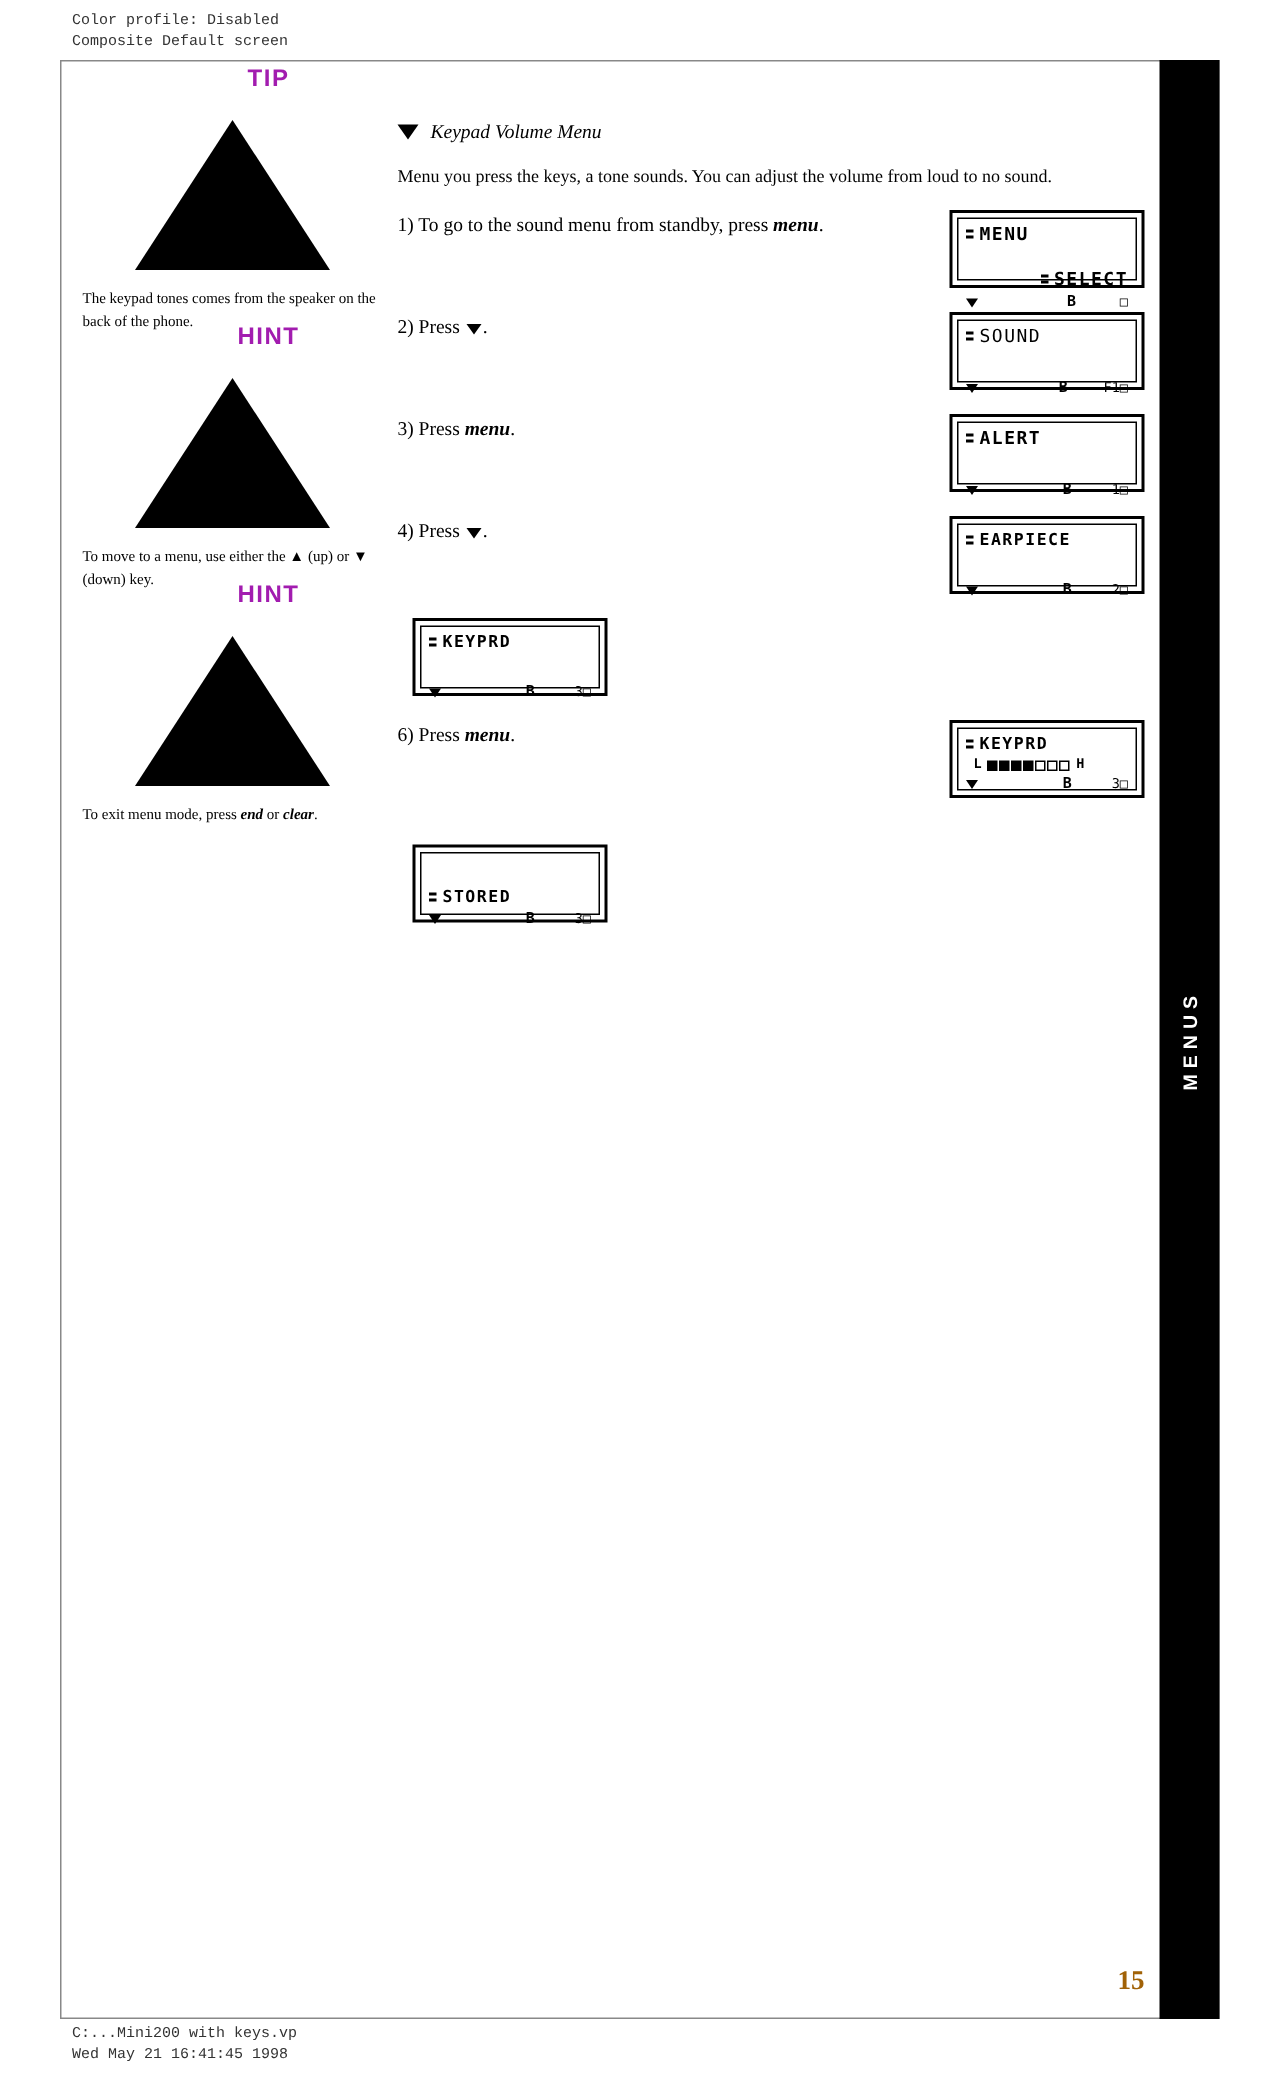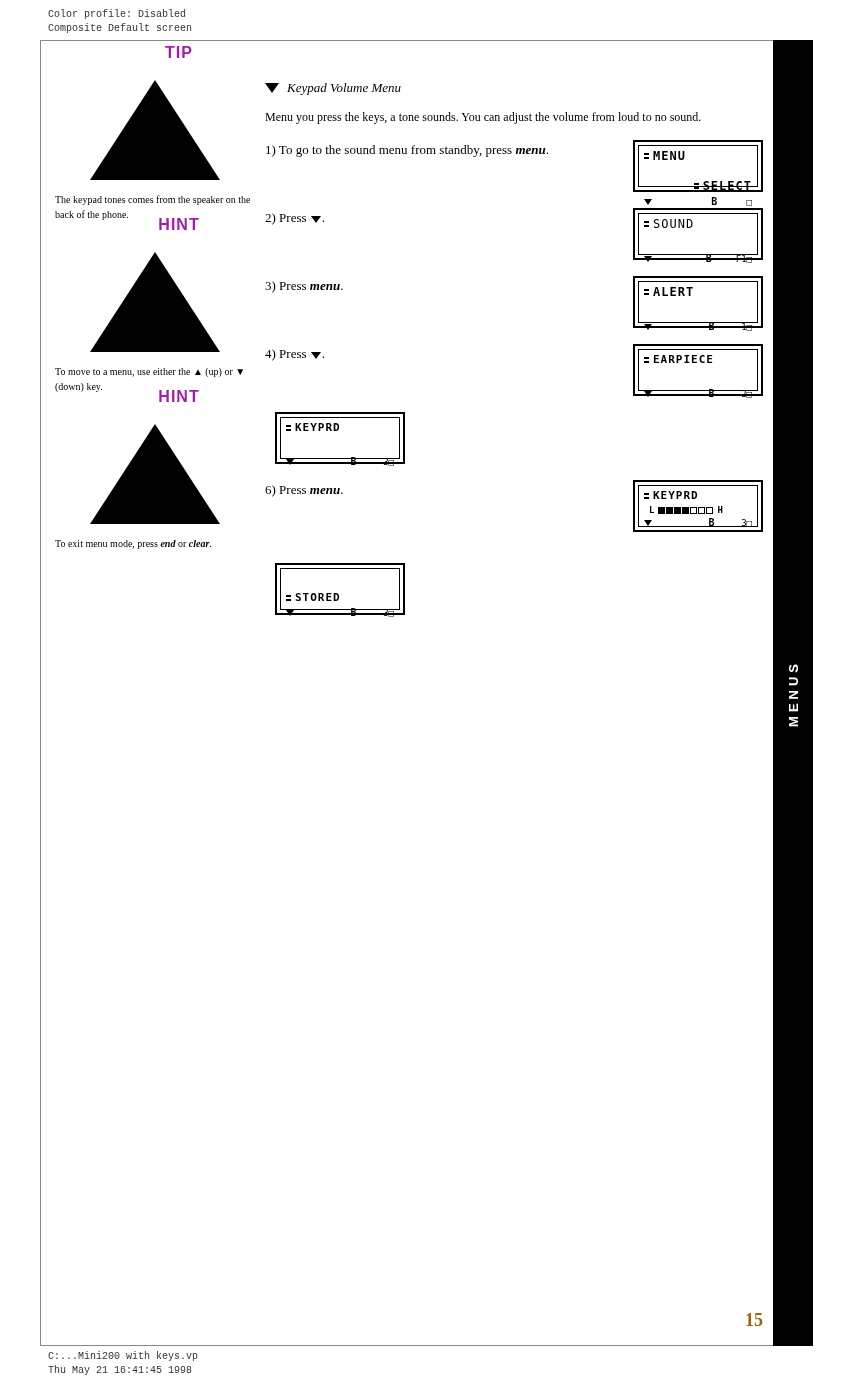--- a/index.html
+++ b/index.html
@@ -542,14 +542,14 @@
       </div>
     </div>
   </div>
 
 </div>
 
 <div class="page-number">15</div>
 
 <div class="footer-text">
   <div>C:...Mini200 with keys.vp</div>
-  <div>Thu May 21 16:41:45 1998</div>
+  <div>Wed May 21 16:41:45 1998</div>
 </div>
 
 </body></html>

